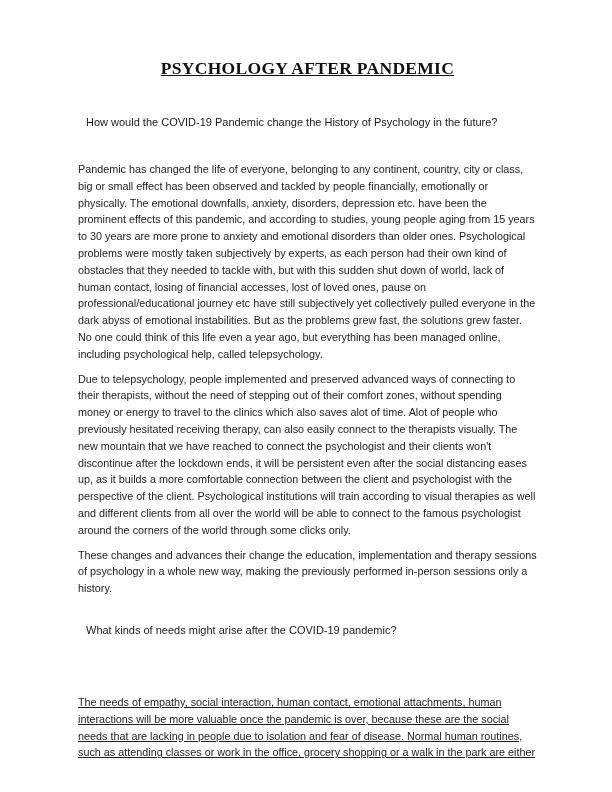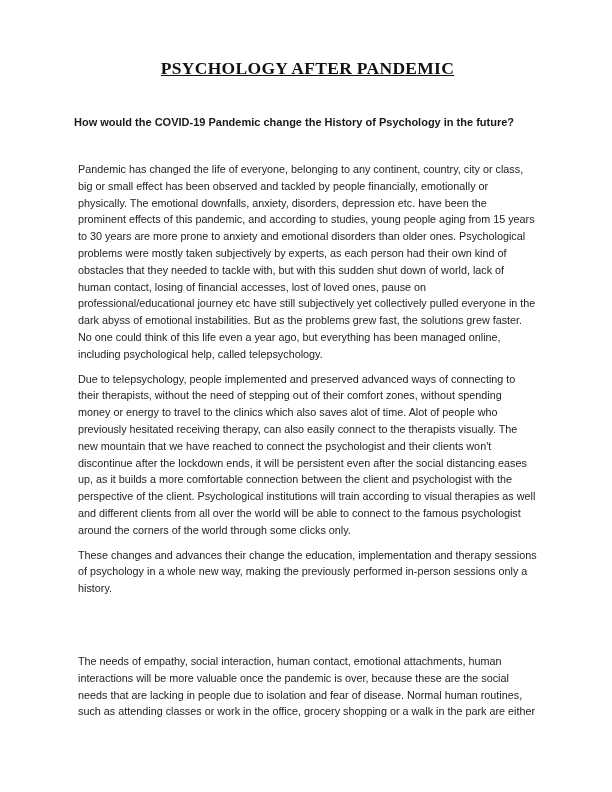--- a/index.html
+++ b/index.html
@@ -23,37 +23,38 @@
     margin: 0;
     font-family: "Liberation Serif", serif;
     font-weight: bold;
     font-size: 17.5px;
     letter-spacing: 0.3px;
     text-align: center;
     text-decoration: underline;
     color: #111111;
   }
   .doc-heading {
-    margin: 4px;
+    margin: 16px;
     font-size: 11px;
-    font-weight: bold;
+    font-weight: normal;
     line-height: 15px;
     color: #1a1a1a;
   }
   .heading-1 {
     margin-top: 36px;
   }
   .heading-2 {
     margin-top: 26px;
   }
   .body-group {
     margin-top: 31px;
   }
   .body-group-2 {
     margin-top: 56px;
+    text-decoration: underline;
   }
   .body-group p {
     margin: 8px;
     font-size: 10.8px;
     line-height: 16.8px;
     text-align: left;
     color: #222222;
   }
 </style>
 </head>
@@ -66,18 +67,19 @@
   <section>
     <h2 class="doc-heading heading-1">How would the COVID-19 Pandemic change the History of Psychology in the future?</h2>
     <div class="body-group">
       <p>Pandemic has changed the life of everyone, belonging to any continent, country, city or class, big or small effect has been observed and tackled by people financially, emotionally or physically. The emotional downfalls, anxiety, disorders, depression etc. have been the prominent effects of this pandemic, and according to studies, young people aging from 15 years to 30 years are more prone to anxiety and emotional disorders than older ones. Psychological problems were mostly taken subjectively by experts, as each person had their own kind of obstacles that they needed to tackle with, but with this sudden shut down of world, lack of human contact, losing of financial accesses, lost of loved ones, pause on professional/educational journey etc have still subjectively yet collectively pulled everyone in the dark abyss of emotional instabilities. But as the problems grew fast, the solutions grew faster. No one could think of this life even a year ago, but everything has been managed online, including psychological help, called telepsychology.</p>
       <p>Due to telepsychology, people implemented and preserved advanced ways of connecting to their therapists, without the need of stepping out of their comfort zones, without spending money or energy to travel to the clinics which also saves alot of time. Alot of people who previously hesitated receiving therapy, can also easily connect to the therapists visually. The new mountain that we have reached to connect the psychologist and their clients won't discontinue after the lockdown ends, it will be persistent even after the social distancing eases up, as it builds a more comfortable connection between the client and psychologist with the perspective of the client. Psychological institutions will train according to visual therapies as well and different clients from all over the world will be able to connect to the famous psychologist around the corners of the world through some clicks only.</p>
       <p>These changes and advances their change the education, implementation and therapy sessions of psychology in a whole new way, making the previously performed in-person sessions only a history.</p>
     </div>
   </section>
 
   <section>
+    <h2 class="doc-heading heading-2">What kinds of needs might arise after the COVID-19 pandemic?</h2>
     <div class="body-group body-group-2">
       <p>The needs of empathy, social interaction, human contact, emotional attachments, human interactions will be more valuable once the pandemic is over, because these are the social needs that are lacking in people due to isolation and fear of disease. Normal human routines, such as attending classes or work in the office, grocery shopping or a walk in the park are either</p>
     </div>
   </section>
 
 </div>
 
 </body></html>

